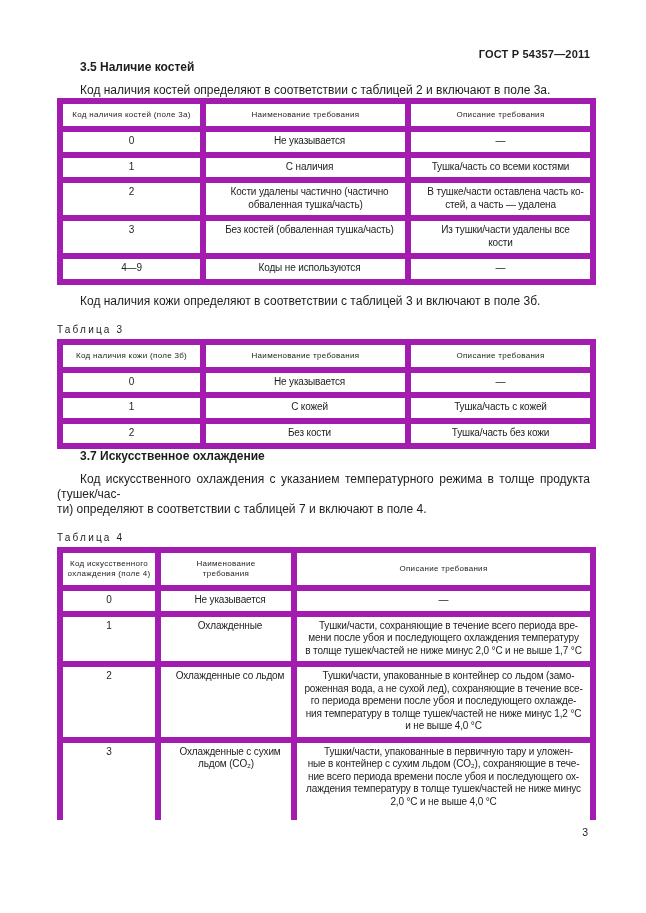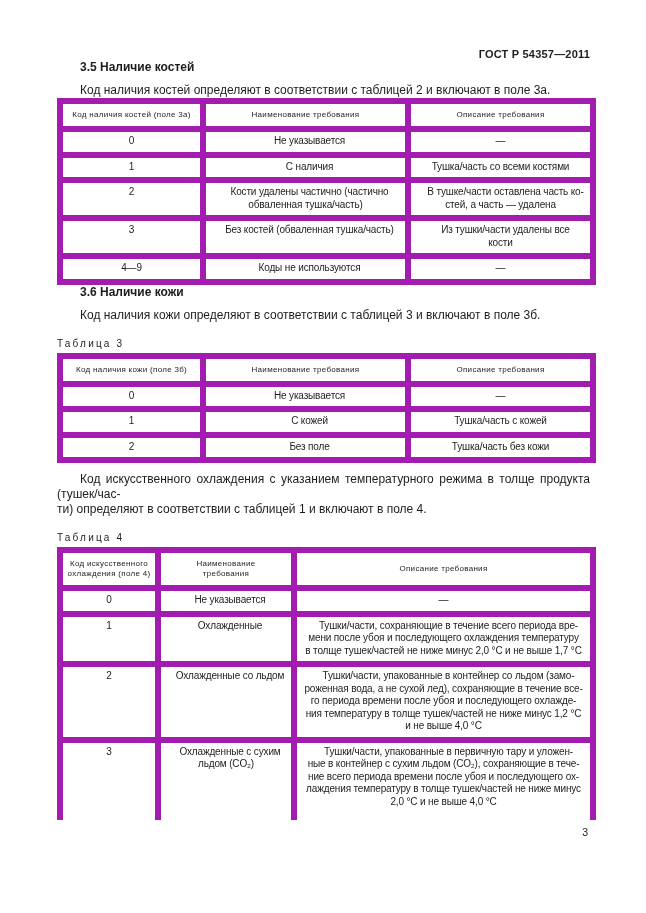--- a/index.html
+++ b/index.html
@@ -139,21 +139,20 @@
 кости</td>
       </tr>
       <tr>
         <td class="c">4—9</td>
         <td class="nm">Коды не используются</td>
         <td class="c">—</td>
       </tr>
     </tbody>
   </table>
 
-  <h3 class="sec s2">3.6 Наличие кожи</h3>
   <p class="body">Код наличия кожи определяют в соответствии с таблицей 3 и включают в поле 3б.</p>
   <div class="tlabel">Таблица 3</div>
 
   <table class="gost t23">
     <colgroup>
         <col class="c1">
         <col class="c2">
         <col class="c3">
       </colgroup>
     <thead>
@@ -169,28 +168,29 @@
         <td class="nm">Не указывается</td>
         <td class="c">—</td>
       </tr>
       <tr>
         <td class="c">1</td>
         <td class="nm">С кожей</td>
         <td class="c">Тушка/часть с кожей</td>
       </tr>
       <tr>
         <td class="c">2</td>
-        <td class="nm">Без поле</td>
+        <td class="nm">Без кости</td>
         <td class="c">Тушка/часть без кожи</td>
       </tr>
     </tbody>
   </table>
 
+  <h3 class="sec s3">3.7 Искусственное охлаждение</h3>
   <p class="body">Код искусственного охлаждения с указанием температурного режима в толще продукта (тушек/час-
-ти) определяют в соответствии с таблицей 1 и включают в поле 4.</p>
+ти) определяют в соответствии с таблицей 7 и включают в поле 4.</p>
   <div class="tlabel">Таблица 4</div>
 
   <table class="gost t4">
     <colgroup>
         <col class="c1">
         <col class="c2">
         <col class="c3">
       </colgroup>
     <thead>
       <tr>

